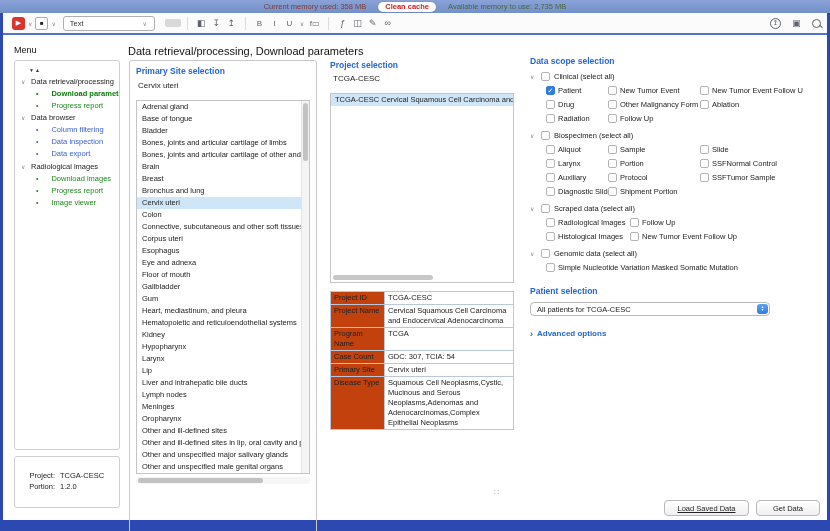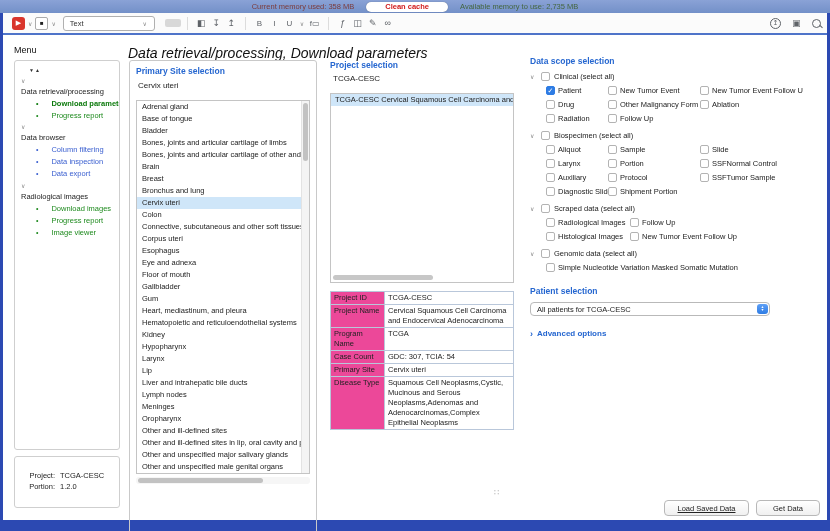--- a/index.html
+++ b/index.html
@@ -4,21 +4,21 @@
 <style>
   html,body{margin:0;padding:0;background:#e8e8e8;}
   .screen{position:relative;width:830px;height:531px;background:#fff;overflow:hidden;
           font-family:"Liberation Sans",sans-serif;-webkit-font-smoothing:antialiased;}
   
   .titlebar{position:absolute;left:0;top:0;width:830px;height:13px;
             background:linear-gradient(#8aa2d6,#7390c8);display:flex;align-items:center;
             justify-content:center;gap:12px;font-size:7.5px;}
   .mem-used{color:#7c3b3b;}
   .mem-avail{color:#44663f;}
-  .pill{background:#fff;border-radius:6px;padding:0 19px;height:10px;line-height:10px;
+  .pill{background:#fff;border-radius:6px;padding:0 7px;height:10px;line-height:10px;
         color:#d11a1a;font-weight:bold;font-size:7.5px;box-shadow:0 0 1px rgba(0,0,0,.45);cursor:pointer;}
   .edge-l{position:absolute;left:0;top:13px;width:3px;height:518px;background:#2c49b2;}
   .edge-r{position:absolute;right:0;top:13px;width:3px;height:518px;background:#2c49b2;}
   .bottombar{position:absolute;left:0;bottom:0;width:830px;height:11px;background:#2c49b2;}
   
   .toolbar{position:absolute;left:3px;top:13px;width:824px;height:22px;background:#fbfbfb;
            border-bottom:2px solid #4f74c9;display:flex;align-items:center;padding-left:9px;box-sizing:border-box;}
   .run-btn{width:13px;height:13px;background:#d9352c;border-radius:3px;color:#fff;font-size:7px;
            display:flex;align-items:center;justify-content:center;flex:none;}
   .chev{color:#8a8a8a;font-size:6px;margin:0 3px;}
@@ -40,31 +40,31 @@
   .blue-title{color:#2667d0;font-weight:bold;font-size:8.5px;}
   .cb{width:9px;height:9px;border:1px solid #b3b3b3;border-radius:2px;background:#fff;display:inline-flex;
       align-items:center;justify-content:center;box-sizing:border-box;flex:none;cursor:pointer;}
   .cb.checked{background:#2e7ce4;border-color:#2e7ce4;color:#fff;font-size:7px;}
   .cb .ck{font-size:7px;line-height:7px;color:#fff;}
   
   .menu-label{position:absolute;left:14px;top:45px;font-size:9px;color:#111;}
   .tree-box{position:absolute;left:14px;top:60px;width:106px;height:390px;border:1px solid #cfcfcf;
             border-radius:3px;box-sizing:border-box;padding:5px 3px 0 6px;overflow:hidden;}
   .sort-ics{font-size:5px;color:#333;letter-spacing:1px;margin:1px 0 3px 8px;cursor:pointer;}
-  .tree-group{display:flex;gap:3px;font-size:7.5px;color:#222;margin-top:3.5px;white-space:nowrap;flex-direction:column;}
+  .tree-group{display:flex;align-items:center;gap:3px;font-size:7.5px;color:#222;margin-top:3.5px;white-space:nowrap;}
   .tree-group .chev{margin:0;font-size:6px;width:7px;}
   .tree-item{display:flex;align-items:center;gap:13px;margin:3px 0 0 15px;font-size:7.5px;white-space:nowrap;cursor:pointer;}
   .tree-item .bul{font-size:7px;}
   .green{color:#1e8a1e;} .active{color:#0c7a0c;font-weight:bold;} .bluelink{color:#3a5fd0;}
   .proj-box{position:absolute;left:14px;top:456px;width:106px;height:52px;border:1px solid #cfcfcf;
             border-radius:3px;box-sizing:border-box;padding-top:12px;font-size:7.5px;color:#222;}
   .pv-row{display:flex;margin-top:2px;}
   .pv-row .lab{width:40px;text-align:right;margin-right:5px;}
   
-  .page-title{position:absolute;left:128px;top:45px;font-size:14px;color:#111;font-style:italic;}
+  .page-title{position:absolute;left:128px;top:45px;font-size:11px;color:#111;}
   
   .ps-panel{position:absolute;left:129px;top:60px;width:188px;height:488px;border:1px solid #c9c9c9;
             border-radius:3px;box-sizing:border-box;padding:5px 6px;}
   .ps-selected{font-size:8px;color:#222;margin:5px 0 0 2px;}
   .site-list{position:relative;margin-top:10px;border:1px solid #c4c4c4;height:372px;overflow:hidden;box-sizing:content-box;}
   .site-item{height:12px;line-height:12px;font-size:7.5px;color:#222;padding:0 10px 0 5px;white-space:nowrap;
              overflow:hidden;cursor:default;}
   .site-item.selected{background:#cfe6f9;}
   .vscroll{position:absolute;right:0;top:0;width:7px;height:100%;background:#f4f4f4;border-left:1px solid #e3e3e3;}
   .vthumb{position:absolute;left:1px;top:2px;width:5px;height:58px;background:#c2c2c2;border-radius:3px;}
@@ -72,21 +72,21 @@
   .hthumb{position:absolute;left:2px;top:1px;width:72%;height:5px;background:#c2c2c2;border-radius:3px;}
   
   .proj-area{position:absolute;left:330px;top:60px;width:184px;}
   .proj-selected{font-size:8px;color:#222;margin:4px 0 0 3px;}
   .proj-list{position:relative;margin-top:10px;border:1px solid #c4c4c4;height:190px;background:#fff;box-sizing:border-box;}
   .proj-item{height:12px;line-height:12px;font-size:7.5px;color:#222;background:#cfe6f9;padding:0 4px;
              white-space:nowrap;overflow:hidden;}
   .proj-hthumb{position:absolute;left:2px;bottom:2px;width:55%;height:5px;background:#c7c7c7;border-radius:3px;}
   .detail-table{margin-top:8px;border-collapse:collapse;width:184px;font-size:7.5px;color:#222;}
   .detail-table td{border:1px solid #b9c7da;padding:1px 3px;vertical-align:top;line-height:10px;}
-  .detail-table td.lab{width:47px;background:#ec4899;}
+  .detail-table td.lab{width:47px;background:#c2410c;}
   .grip{position:absolute;left:494px;top:488px;font-size:8px;color:#9a9a9a;letter-spacing:-1px;cursor:se-resize;}
   
   .scope{position:absolute;left:530px;top:56px;width:292px;}
   .scope-hdr{display:flex;align-items:center;gap:4px;margin-top:8px;font-size:7.5px;color:#222;}
   .scope-hdr .chev{margin:0;width:7px;font-size:6px;cursor:pointer;}
   .scope-hdr.first{margin-top:6px;}
   .scope-row{display:grid;grid-template-columns:62px 92px 1fr;margin:4px 0 0 16px;height:10px;}
   .scope-row.two{grid-template-columns:84px 1fr;}
   .scope-row.one{grid-template-columns:1fr;}
   .cb-cell{display:flex;align-items:flex-end;gap:3px;font-size:7.5px;color:#222;white-space:nowrap;overflow:hidden;cursor:default;}

